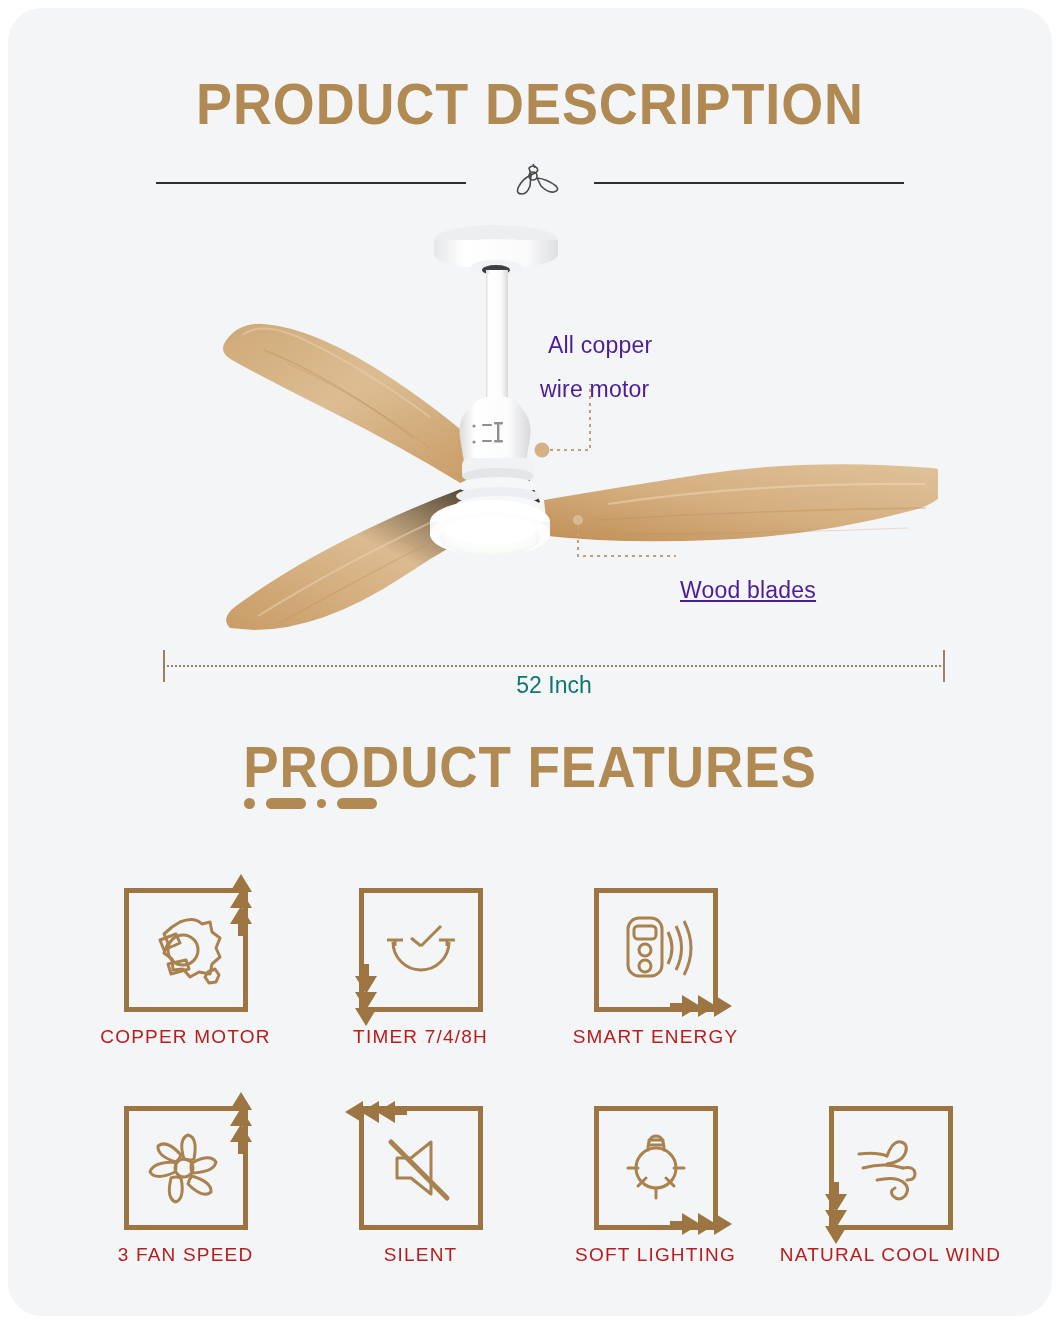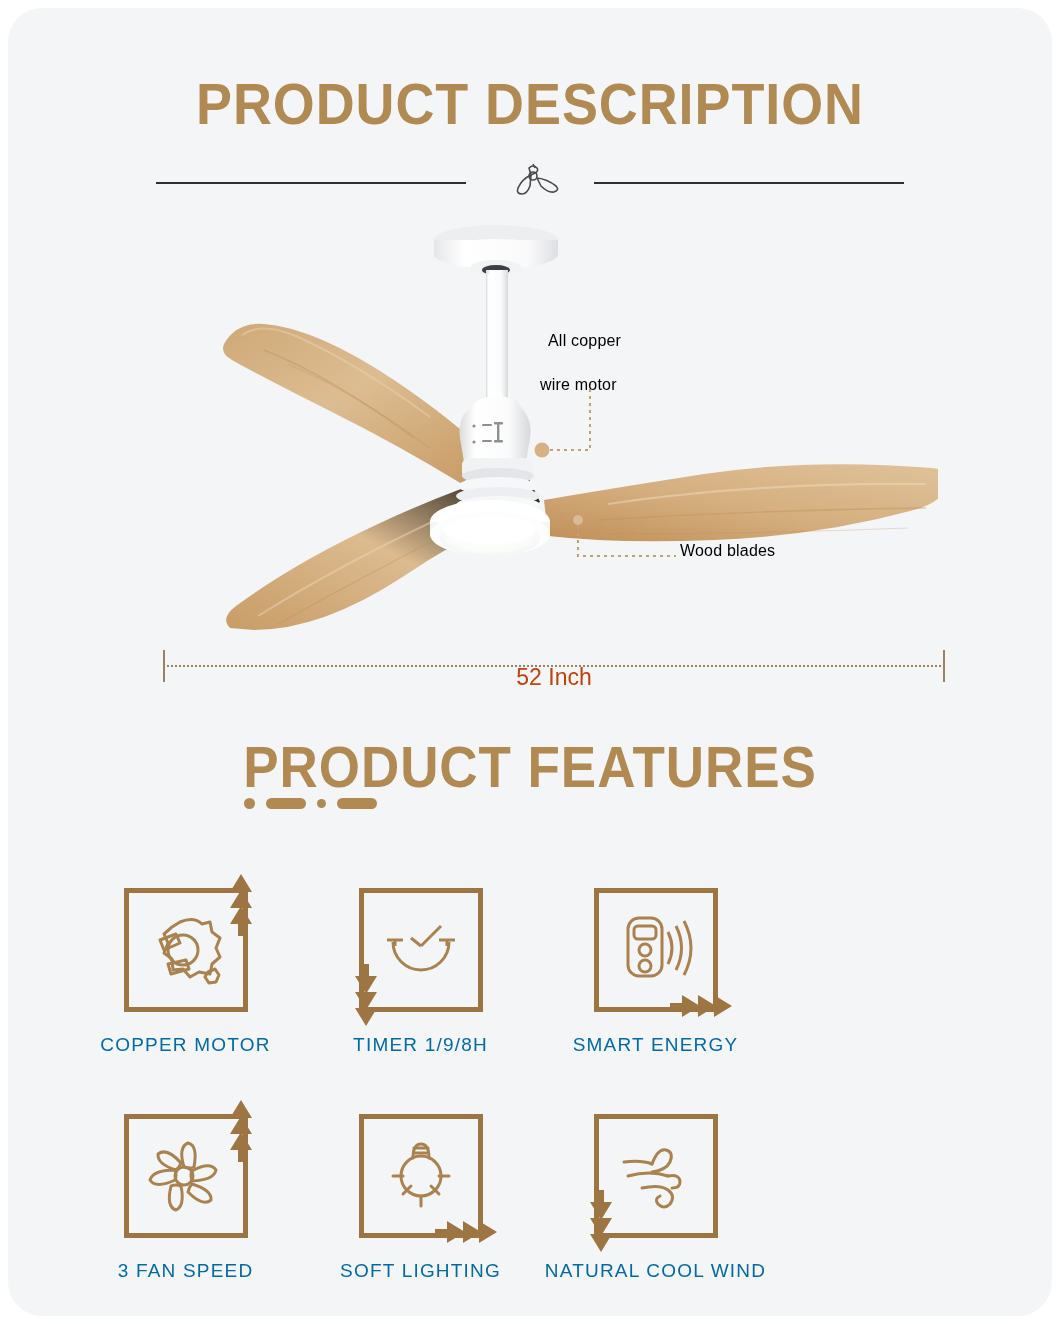--- a/index.html
+++ b/index.html
@@ -45,55 +45,55 @@
   .dashrow i { display: block; background: #b08a52; }
   .dashrow i.d { width: 11px; height: 11px; border-radius: 50%; }
   .dashrow i.b { width: 40px; height: 11px; border-radius: 6px; }
   .dashrow i.s { width: 9px;  height: 9px;  border-radius: 50%; }
 
   
   .photo { position: absolute; left: 130px; top: 196px; width: 800px; height: 430px; }
 
   
   .anno {
-    position: absolute; color: #000000; font-size: 16px; letter-spacing: .2px;
+    position: absolute; color: #4c1d95; font-size: 23px; letter-spacing: .2px;
     white-space: nowrap;
   }
   #anno-motor-1 { left: 540px; top: 324px; }
   #anno-motor-2 { left: 532px; top: 368px; }
-  #anno-blades  { left: 672px; top: 534px; }
+  #anno-blades  { left: 672px; top: 569px; text-decoration: underline; }
 
   
   .dim { position: absolute; left: 155px; top: 632px; width: 782px; height: 56px; }
   .dim .bar {
     position: absolute; top: 25px; left: 0; width: 100%;
     border-top: 2px dotted #9b8163;
   }
   .dim .cap {
     position: absolute; top: 10px; width: 2px; height: 32px; background: #9b8163;
   }
   .dim .cap.l { left: 0; }
   .dim .cap.r { right: 0; }
   .dim .lbl {
-    position: absolute; top: 24px; left: 0; width: 100%; text-align: center;
-    color: #c2410c; font-size: 23px;
+    position: absolute; top: 32px; left: 0; width: 100%; text-align: center;
+    color: #0f766e; font-size: 23px;
   }
 
   
   .features { position: absolute; left: 60px; top: 880px; width: 940px; }
   .frow { display: flex; }
   .fcell { width: 235px; display: flex; flex-direction: column; align-items: center; }
   .ficon { position: relative; width: 124px; height: 124px; }
   .fbox {
     position: absolute; inset: 0;
     border: 5px solid #9d7542;
   }
   .flabel {
-    margin-top: 22px;
-    color: #0369a1; font-size: 19px; letter-spacing: 1.2px; white-space: nowrap;
+    margin-top: 14px;
+    color: #b91c1c; font-size: 19px; letter-spacing: 1.2px; white-space: nowrap;
   }
   .arrows { position: absolute; }
   .row2 .fcell { margin-top: 0; align-items: center; }
   .arr-up    { right: -8px;  top: -14px;  }
   .arr-left  { left: -14px;  top: -9px;   }
   .arr-down  { left: -8px;   bottom: -14px; }
   .arr-right { right: -14px; bottom: -9px; }
 </style>
 </head>
 <body>
@@ -275,21 +275,21 @@
               <path d="M34 54 a28 28 0 0 0 56 0"></path>
               <path d="M28 52 h16"></path>
                 <path d="M80 52 h16"></path>
               <path d="M36 52 v6"></path>
                 <path d="M88 52 v6"></path>
               <path d="M62 58 l-10-8"></path>
               <path d="M62 58 l20-20"></path>
             </g>
           </svg>
         </div>
-        <div class="flabel">TIMER 1/9/8H</div>
+        <div class="flabel">TIMER 7/4/8H</div>
       </div>
 
       <div class="fcell">
         <div class="ficon">
           <div class="fbox"></div>
           <svg class="arrows arr-right" width="62" height="30" viewBox="0 0 62 30">
             <g fill="#9d7542">
               <rect x="0" y="12" width="18" height="6"></rect>
               <polygon points="30,15 12,4 12,26"></polygon>
               <polygon points="46,15 28,4 28,26"></polygon>
@@ -335,20 +335,40 @@
                 <path d="M57 72 q4 20-5 24 q-10-3-5-24 q5-2 10 0z"></path>
                 <path d="M51 66 q-19 9-25 0 q3-10 25-10 q2 5 0 10z"></path>
                 <path d="M52 56 q-19-6-18-16 q9-7 23 9 q-2 5-5 7z"></path>
               </g>
             </g>
           </svg>
         </div>
         <div class="flabel">3 FAN SPEED</div>
       </div>
 
+      <div class="fcell">
+        <div class="ficon">
+          <div class="fbox"></div>
+          <svg class="arrows arr-left" width="62" height="30" viewBox="0 0 62 30">
+            <g fill="#9d7542">
+              <polygon points="0,15 18,4 18,26"></polygon>
+              <polygon points="16,15 34,4 34,26"></polygon>
+              <polygon points="32,15 50,4 50,26"></polygon>
+              <rect x="44" y="12" width="18" height="6"></rect>
+            </g>
+          </svg>
+          <svg width="124" height="124" viewBox="0 0 124 124">
+            <g fill="none" stroke="#a9824f" stroke-width="3" stroke-linejoin="round">
+              <path d="M38 52 h14 l20-16 v52 l-20-16 H38z"></path>
+              <path d="M32 36 L88 92" stroke-width="5" stroke-linecap="round"></path>
+            </g>
+          </svg>
+        </div>
+        <div class="flabel">SILENT</div>
+      </div>
 
       <div class="fcell">
         <div class="ficon">
           <div class="fbox"></div>
           <svg class="arrows arr-right" width="62" height="30" viewBox="0 0 62 30">
             <g fill="#9d7542">
               <rect x="0" y="12" width="18" height="6"></rect>
               <polygon points="30,15 12,4 12,26"></polygon>
               <polygon points="46,15 28,4 28,26"></polygon>
               <polygon points="62,15 44,4 44,26"></polygon>

